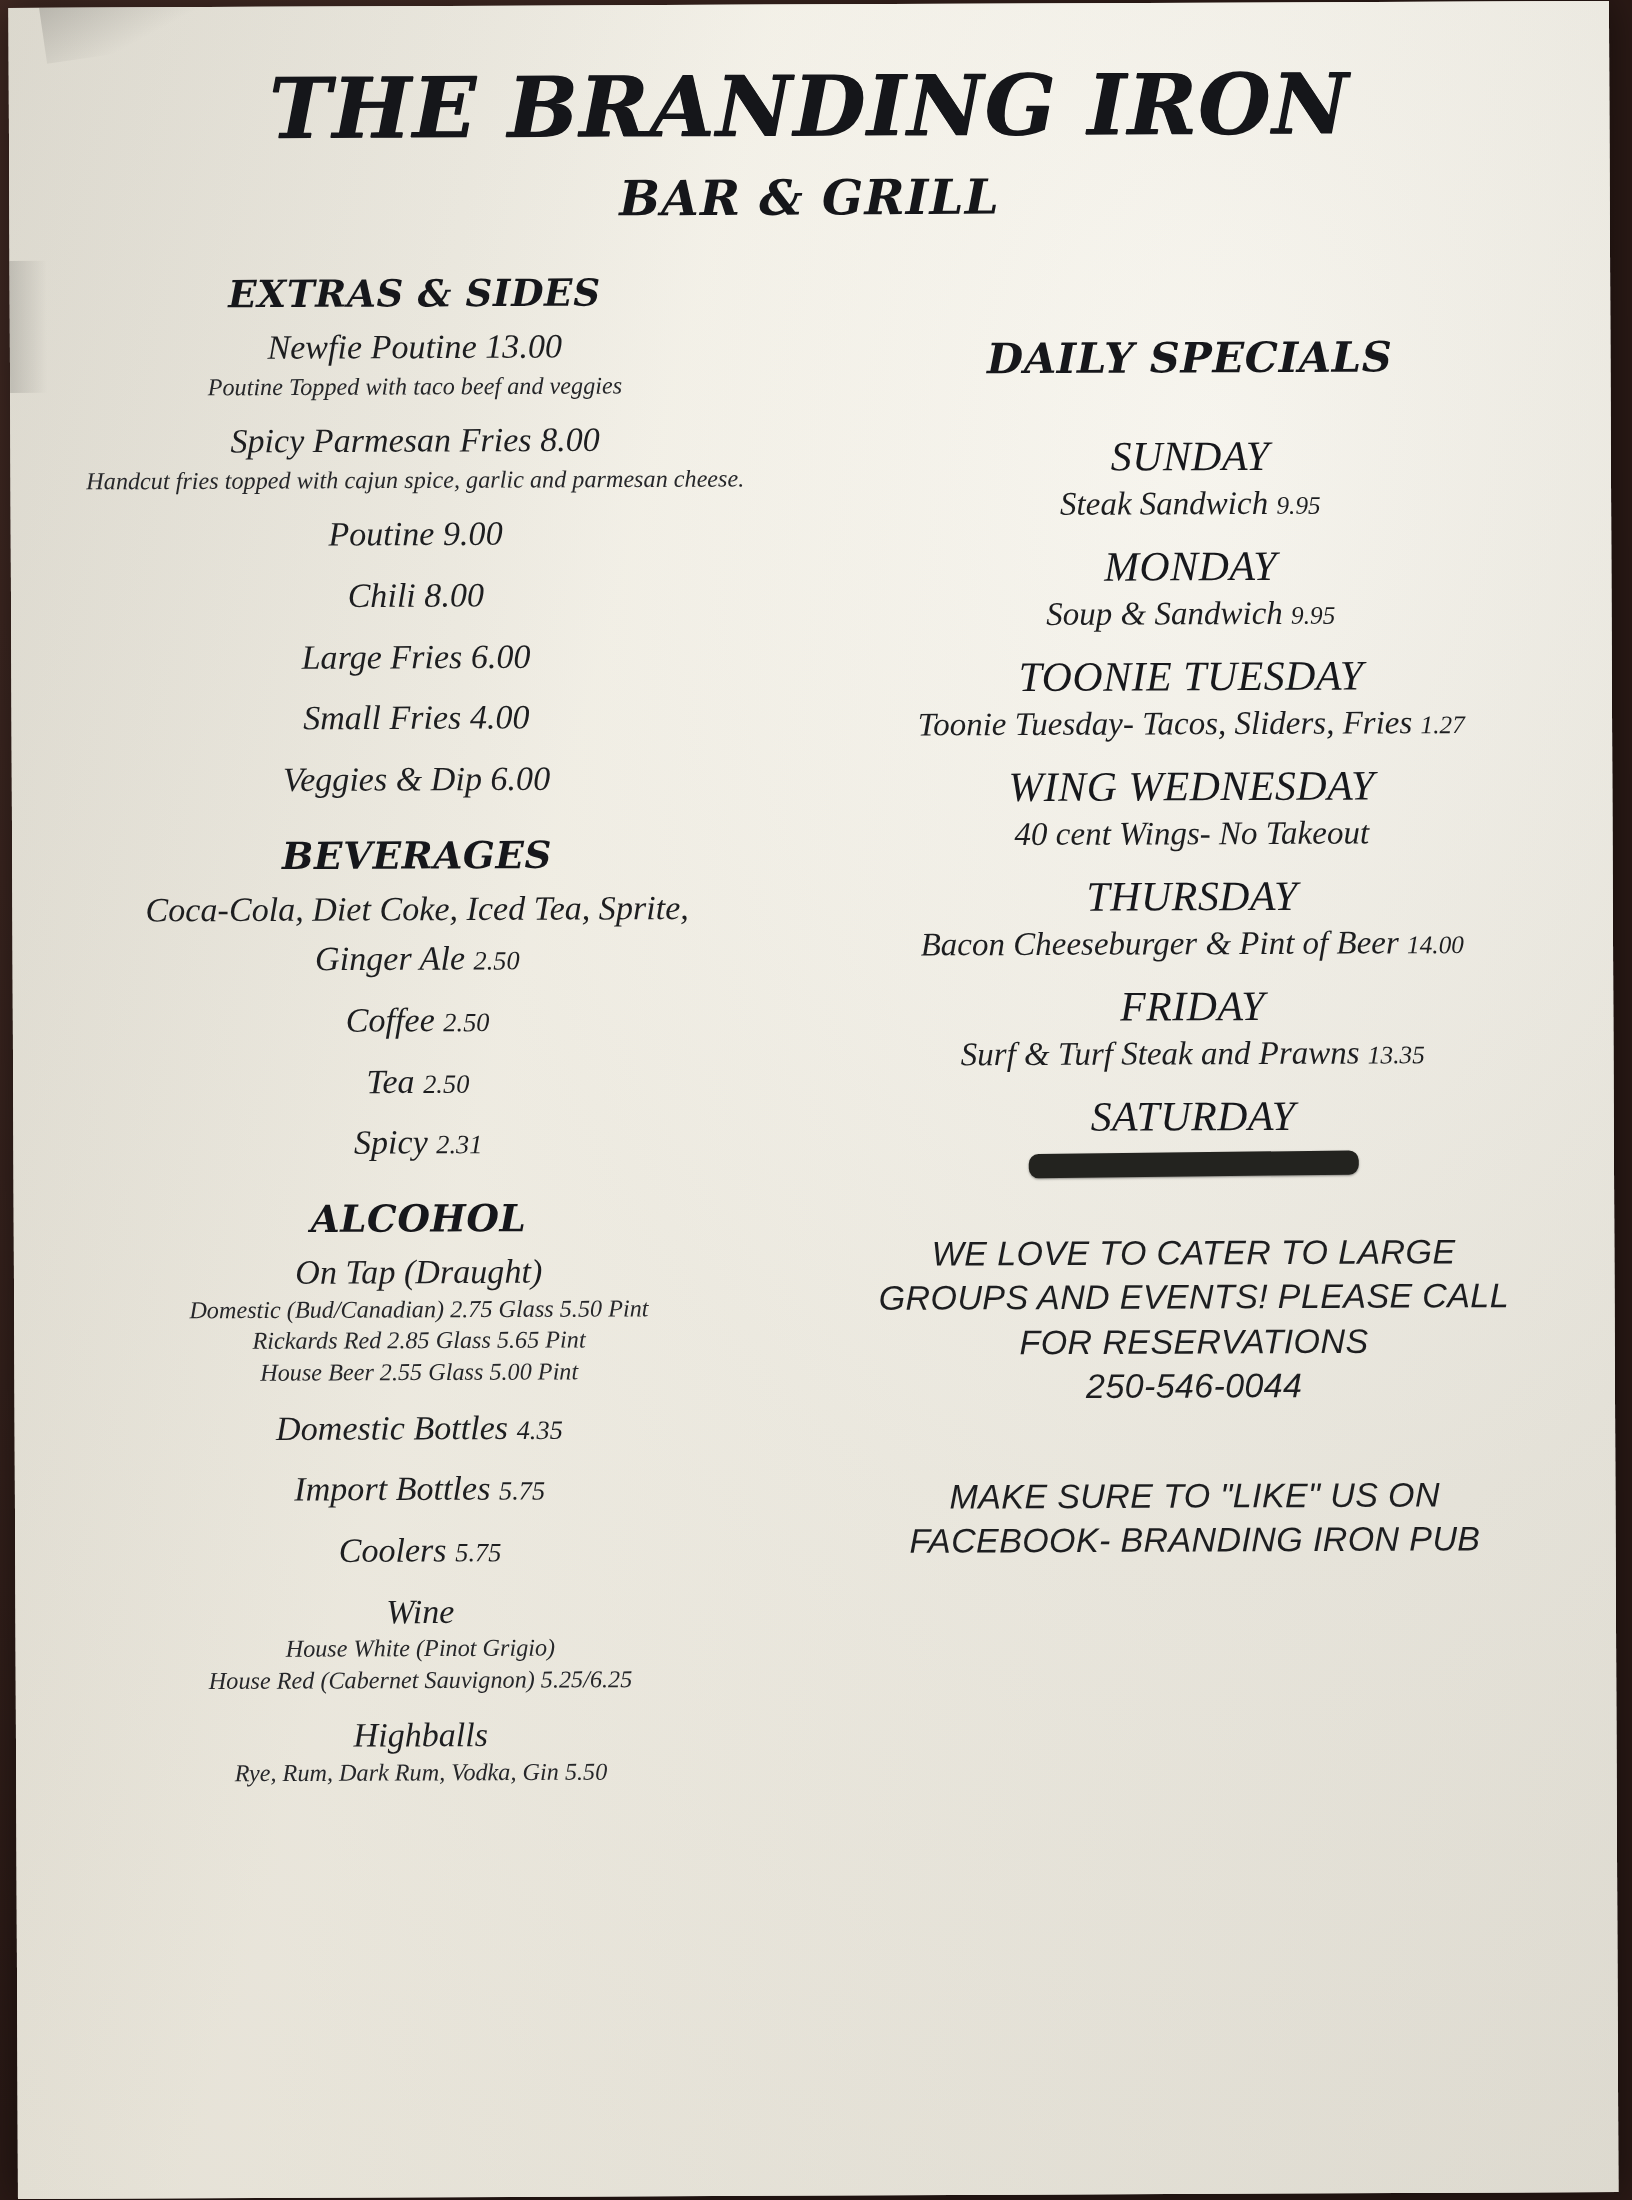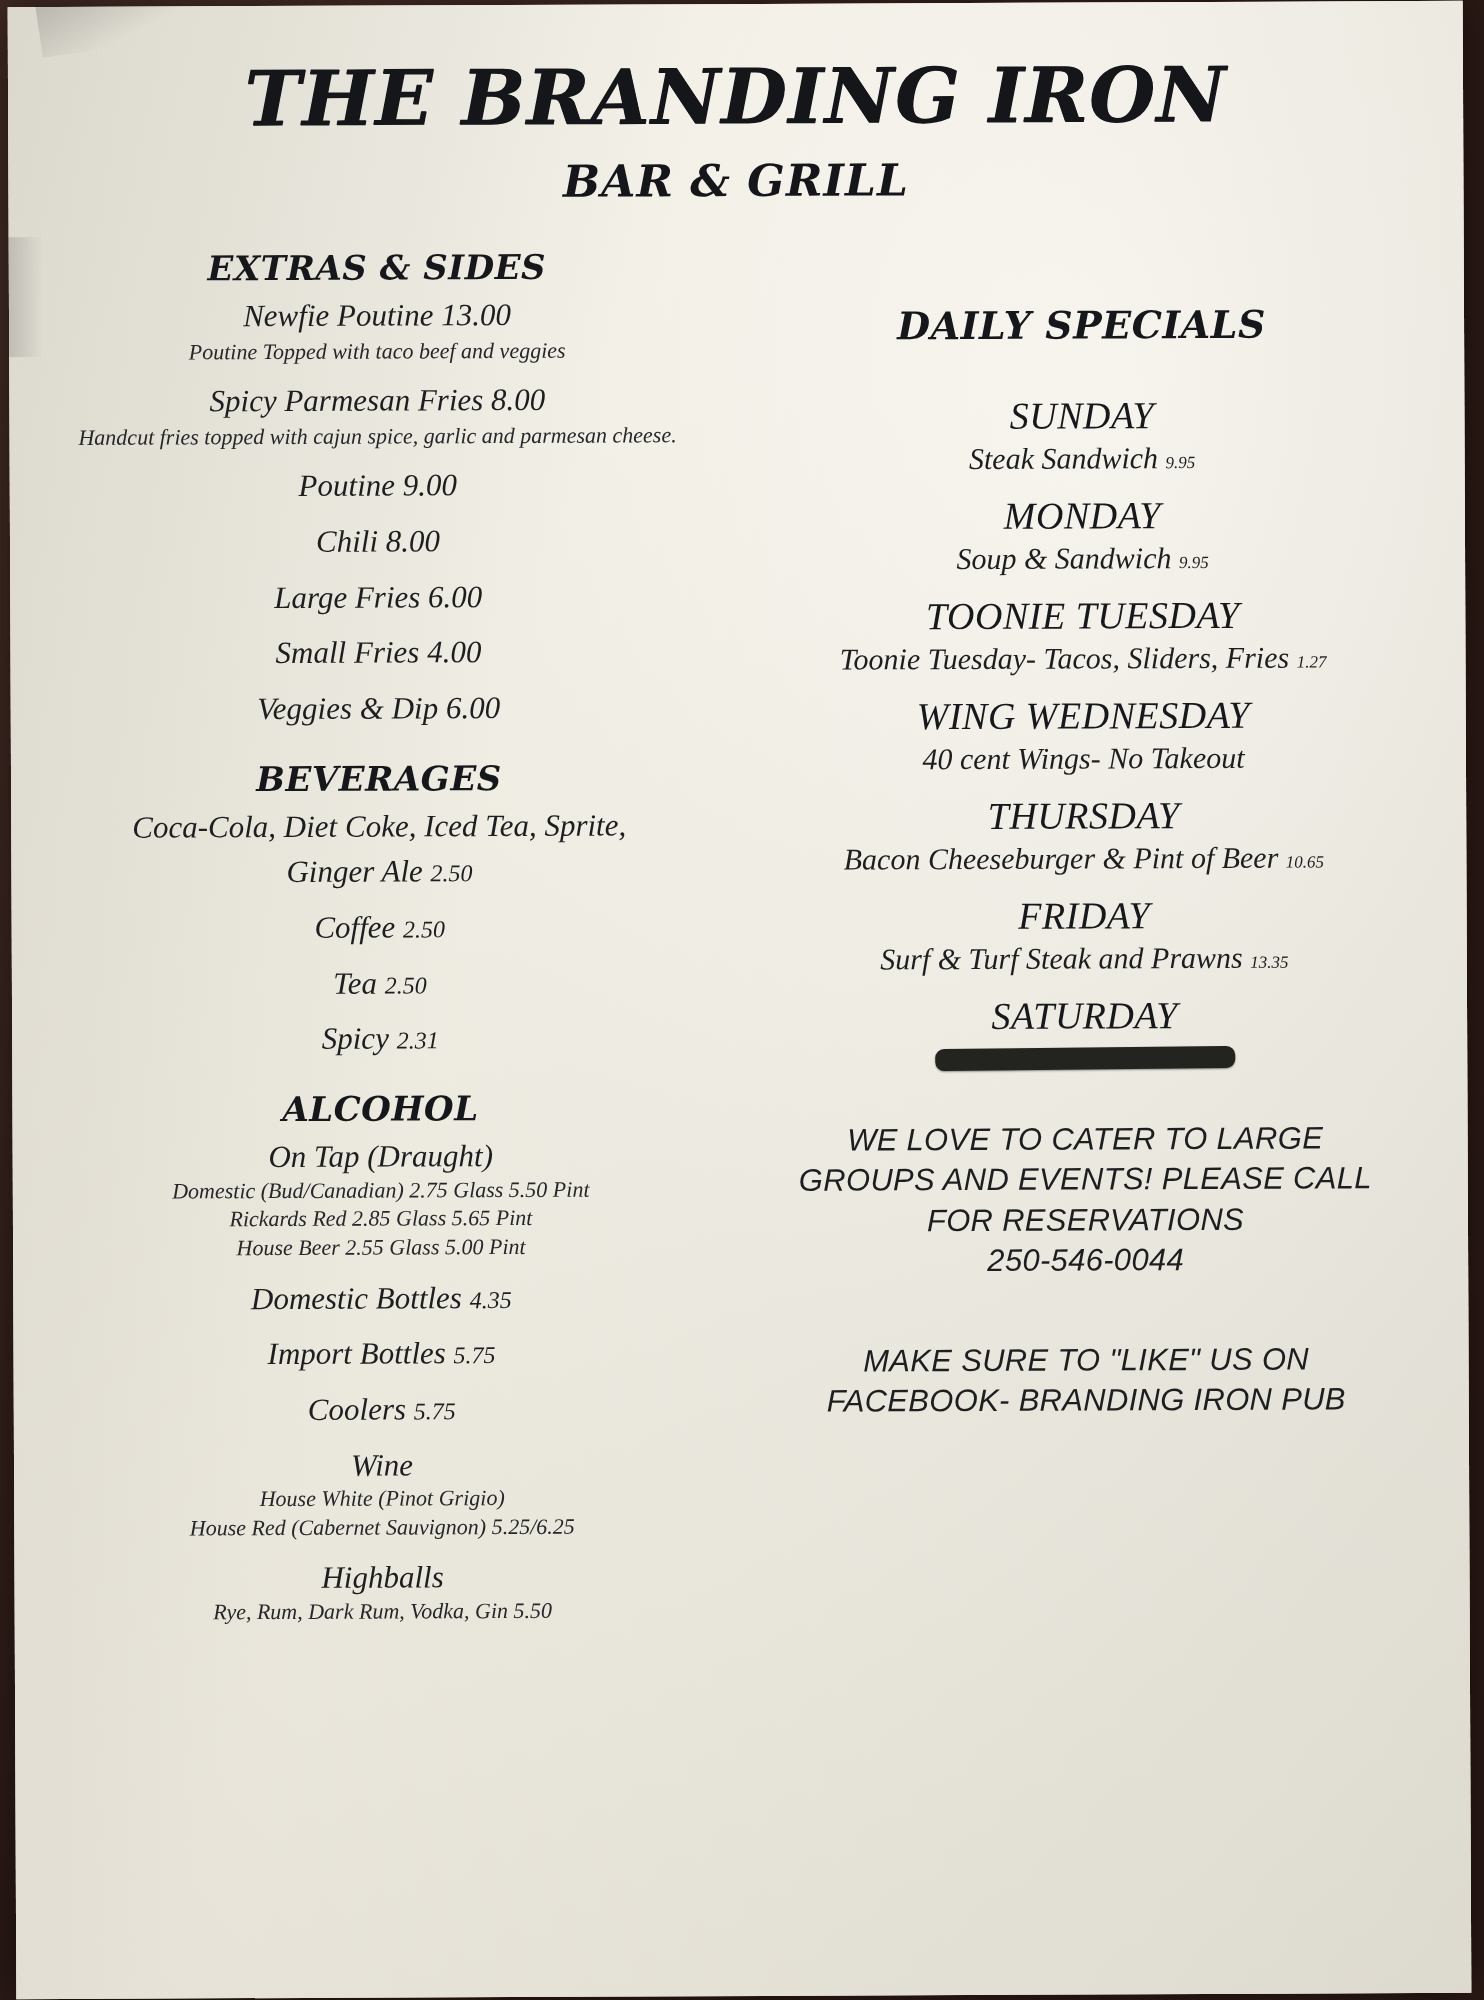--- a/index.html
+++ b/index.html
@@ -151,21 +151,21 @@
     letter-spacing: 0.5px;
     margin-top: 18px;
     color: #17181c;
   }
   .day-desc {
     text-align: center;
     font-size: 30px;
     margin-top: 4px;
     color: #1d1e20;
   }
-  .day-desc .p { font-size: 17px; }
+  .day-desc .p { font-size: 23px; }
 
   .redaction {
     width: 300px;
     height: 22px;
     background: #23231f;
     border-radius: 9px;
     margin: 10px auto 0 auto;
     transform: rotate(-0.4deg);
     box-shadow: 0 1px 2px rgba(0,0,0,0.4);
   }
@@ -301,21 +301,21 @@
             <div class="day">WING WEDNESDAY</div>
             <div class="day-desc">
               <span>40 cent Wings- No Takeout</span>
             </div>
           </div>
 
           <div>
             <div class="day">THURSDAY</div>
             <div class="day-desc">
               <span>Bacon Cheeseburger &amp; Pint of Beer</span>
-              <span class="p">10.65</span>
+              <span class="p">14.00</span>
             </div>
           </div>
 
           <div>
             <div class="day">FRIDAY</div>
             <div class="day-desc">
               <span>Surf &amp; Turf Steak and Prawns</span>
               <span class="p">13.35</span>
             </div>
           </div>

